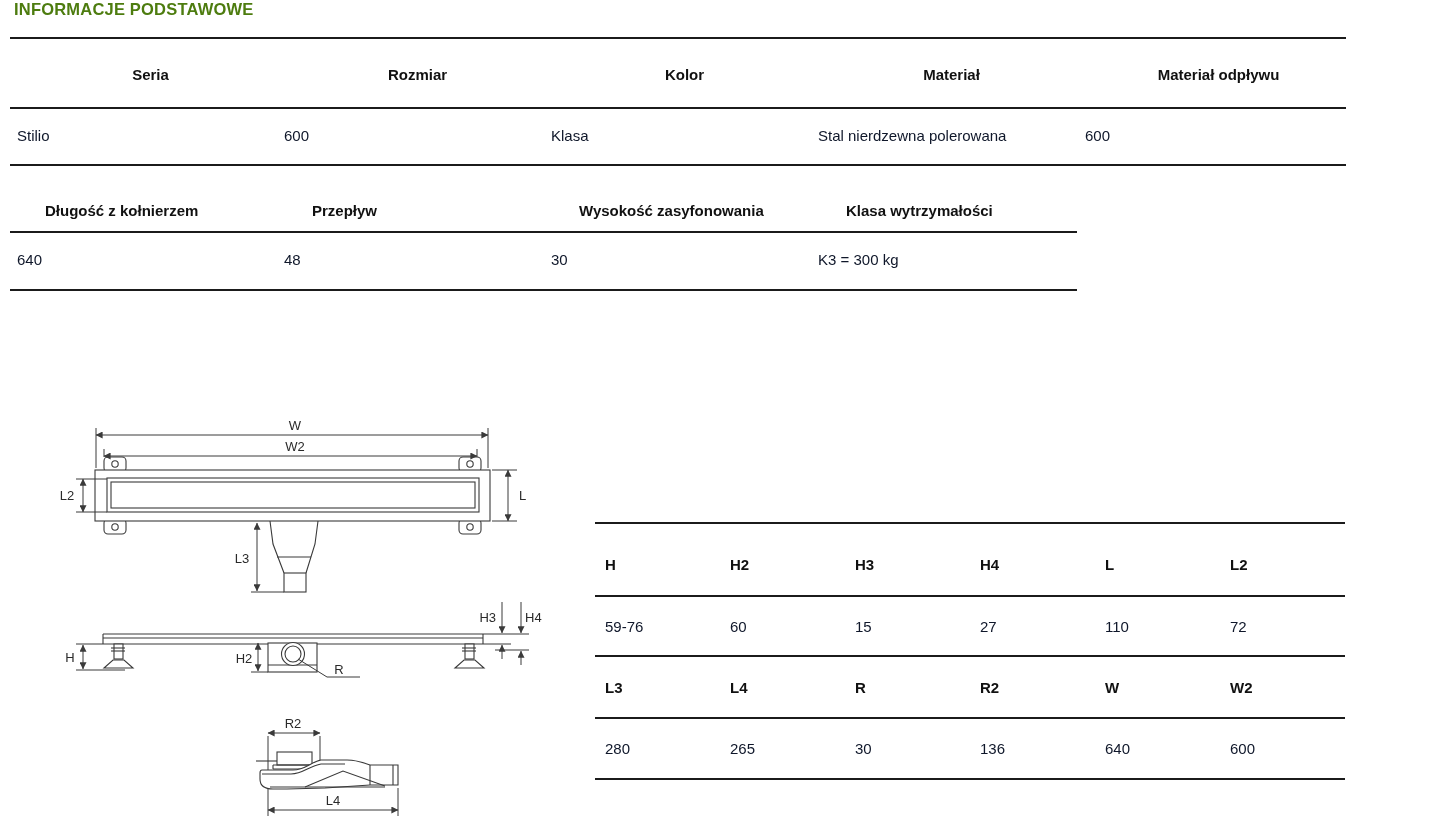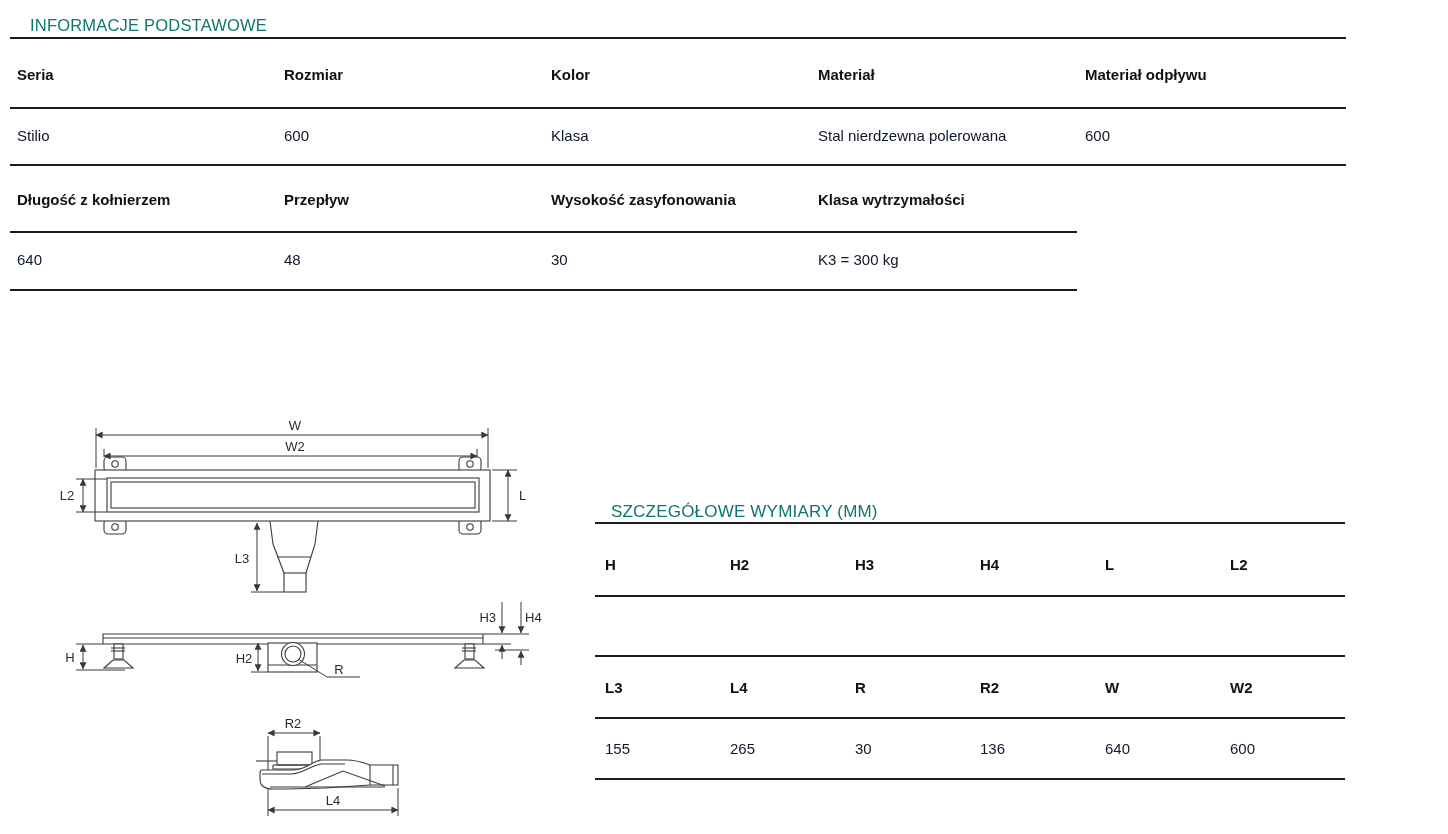--- a/index.html
+++ b/index.html
@@ -1,18 +1,18 @@
 <!DOCTYPE html>
 <html><head>
 <meta charset="utf-8">
 <style>
   html,body{margin:0;padding:0;background:#fff;}
   .page{position:relative;width:1448px;height:834px;background:#fff;overflow:hidden;
         font-family:"Liberation Sans",sans-serif;color:#1c1c1c;}
-  .sec-title{position:absolute;margin:16px;font-size:16.5px;font-weight:normal;color:#0f766e;letter-spacing:.2px;}
+  .sec-title{position:absolute;margin:0;font-size:16.5px;font-weight:bold;color:#4d7c0f;letter-spacing:.2px;}
   .hline{position:absolute;height:2px;background:#1b1b1b;}
   .row{position:absolute;display:grid;}
   .row.c5{left:17px;grid-template-columns:repeat(5,267px);}
   .row.c4{left:17px;grid-template-columns:repeat(4,267px);}
   .row.c6{left:605px;grid-template-columns:repeat(6,125px);}
   .th{font-size:15px;font-weight:bold;color:#111;}
   .td{font-size:15px;font-weight:normal;color:#0f172a;}
   
   svg .ln{stroke:#3a3a3a;stroke-width:1.1;fill:none;}
   svg .wf{fill:#fff;}
@@ -21,41 +21,41 @@
 </style>
 </head>
 <body>
 
 <main class="page">
 
   <h1 class="sec-title" style="left:14px;top:0px;">INFORMACJE PODSTAWOWE</h1>
 
   <div class="hline" style="left:10px;top:37px;width:1336px;"></div>
 
-  <div class="row c5" style="top:66px;">
+  <div class="row c5" style="top:66px;text-align:center;">
     <span class="th">Seria</span>
     <span class="th">Rozmiar</span>
     <span class="th">Kolor</span>
     <span class="th">Materiał</span>
     <span class="th">Materiał odpływu</span>
   </div>
 
   <div class="hline" style="left:10px;top:107px;width:1336px;"></div>
 
   <div class="row c5" style="top:127px;">
     <span class="td">Stilio</span>
     <span class="td">600</span>
     <span class="td">Klasa</span>
     <span class="td">Stal nierdzewna polerowana</span>
     <span class="td">600</span>
   </div>
 
   <div class="hline" style="left:10px;top:164px;width:1336px;"></div>
 
-  <div class="row c4" style="top:191px;">
+  <div class="row c4" style="top:202px;margin-left:28px;">
     <span class="th">Długość z kołnierzem</span>
     <span class="th">Przepływ</span>
     <span class="th">Wysokość zasyfonowania</span>
     <span class="th">Klasa wytrzymałości</span>
   </div>
 
   <div class="hline" style="left:10px;top:231px;width:1067px;"></div>
 
   <div class="row c4" style="top:251px;">
     <span class="td">640</span>
@@ -186,51 +186,58 @@
       <line class="ln" x1="215" y1="374" x2="330" y2="374"></line>
       <line class="ln" x1="315" y1="352" x2="315" y2="372"></line>
       <line class="ln" x1="338" y1="352" x2="338" y2="372"></line>
 
       <line class="dim" x1="343" y1="375" x2="343" y2="403"></line>
       <line class="dim" x1="213" y1="397" x2="343" y2="397" marker-start="url(#ah)" marker-end="url(#ah)"></line>
       <text x="278" y="392" text-anchor="middle">L4</text>
     </g>
   </svg>
 
-  <h2 class="sec-title" style="left:595px;top:486px;font-size:17px;">SZCZEGÓŁOWE WYMIARY (MM)</h2>
 
   <div class="hline" style="left:595px;top:522px;width:750px;"></div>
 
   <div class="row c6" style="top:556px;">
     <span class="th">H</span>
     <span class="th">H2</span>
     <span class="th">H3</span>
     <span class="th">H4</span>
     <span class="th">L</span>
     <span class="th">L2</span>
   </div>
 
   <div class="hline" style="left:595px;top:595px;width:750px;"></div>
 
+  <div class="row c6" style="top:618px;">
+    <span class="td">59-76</span>
+    <span class="td">60</span>
+    <span class="td">15</span>
+    <span class="td">27</span>
+    <span class="td">110</span>
+    <span class="td">72</span>
+  </div>
 
   <div class="hline" style="left:595px;top:655px;width:750px;"></div>
 
   <div class="row c6" style="top:679px;">
     <span class="th">L3</span>
     <span class="th">L4</span>
     <span class="th">R</span>
     <span class="th">R2</span>
     <span class="th">W</span>
     <span class="th">W2</span>
   </div>
 
   <div class="hline" style="left:595px;top:717px;width:750px;"></div>
 
   <div class="row c6" style="top:740px;">
-    <span class="td">155</span>
+    <span class="td">280</span>
     <span class="td">265</span>
     <span class="td">30</span>
     <span class="td">136</span>
     <span class="td">640</span>
     <span class="td">600</span>
   </div>
 
   <div class="hline" style="left:595px;top:778px;width:750px;"></div>
 
 </main>

